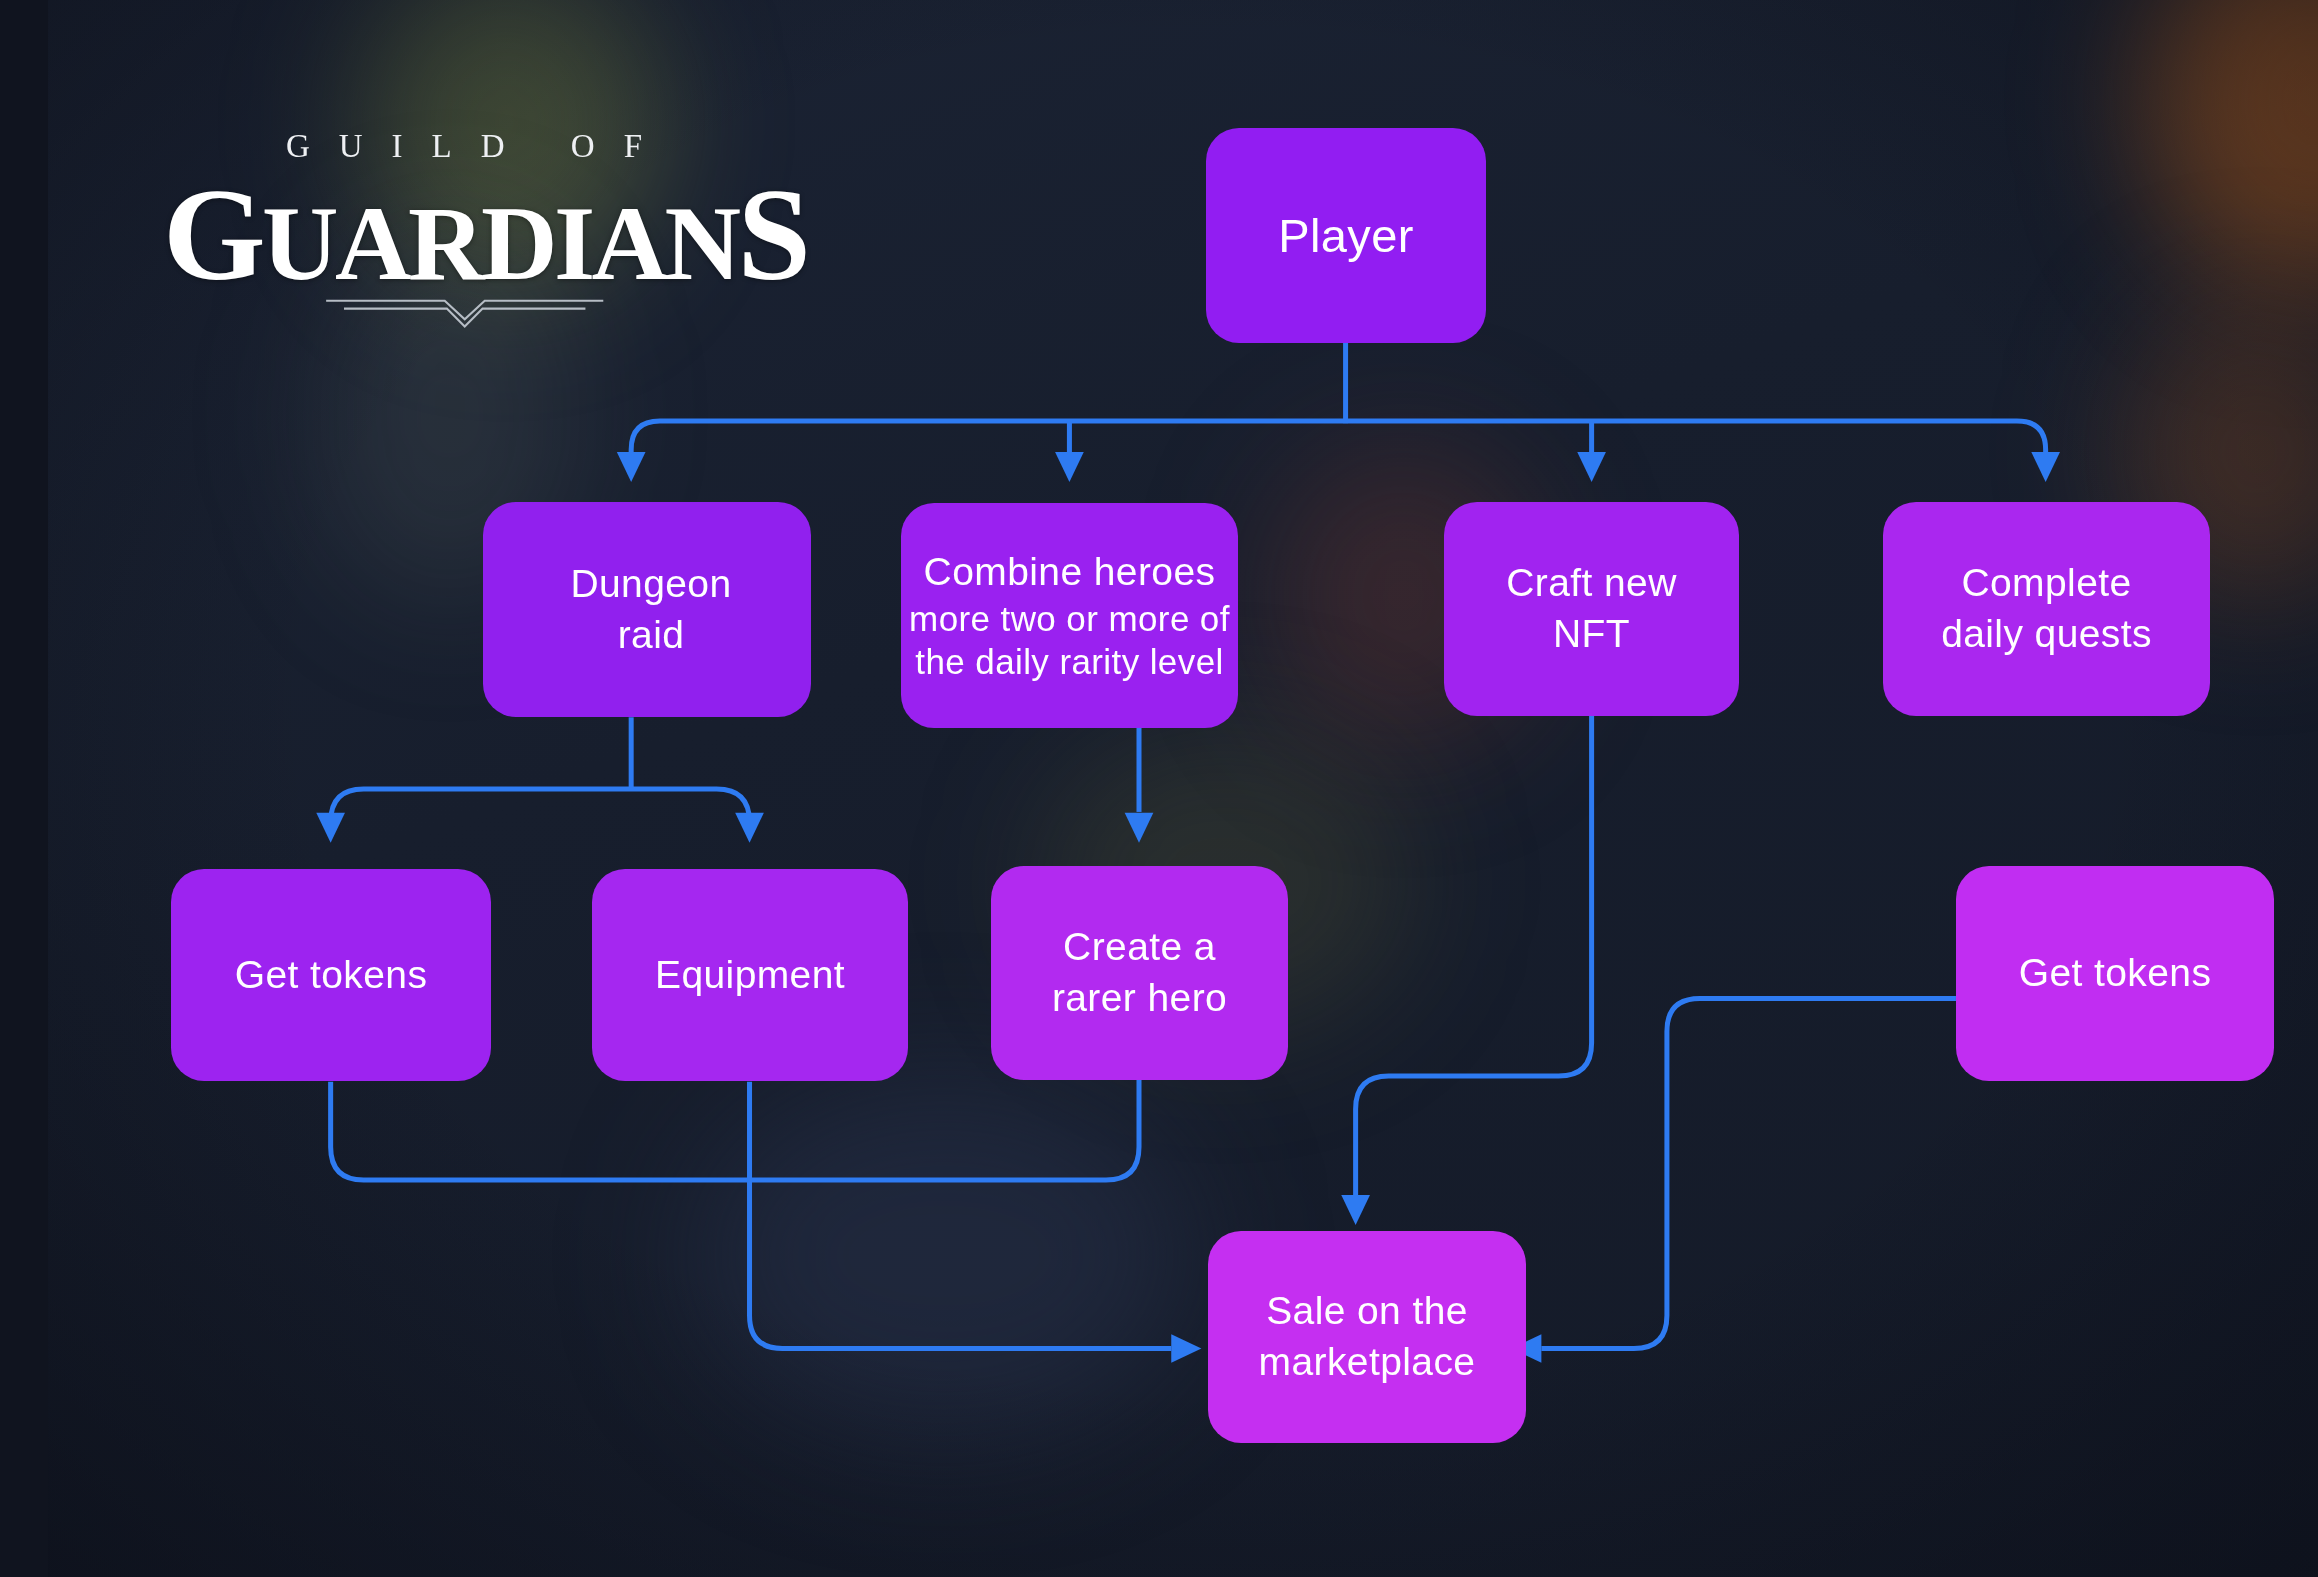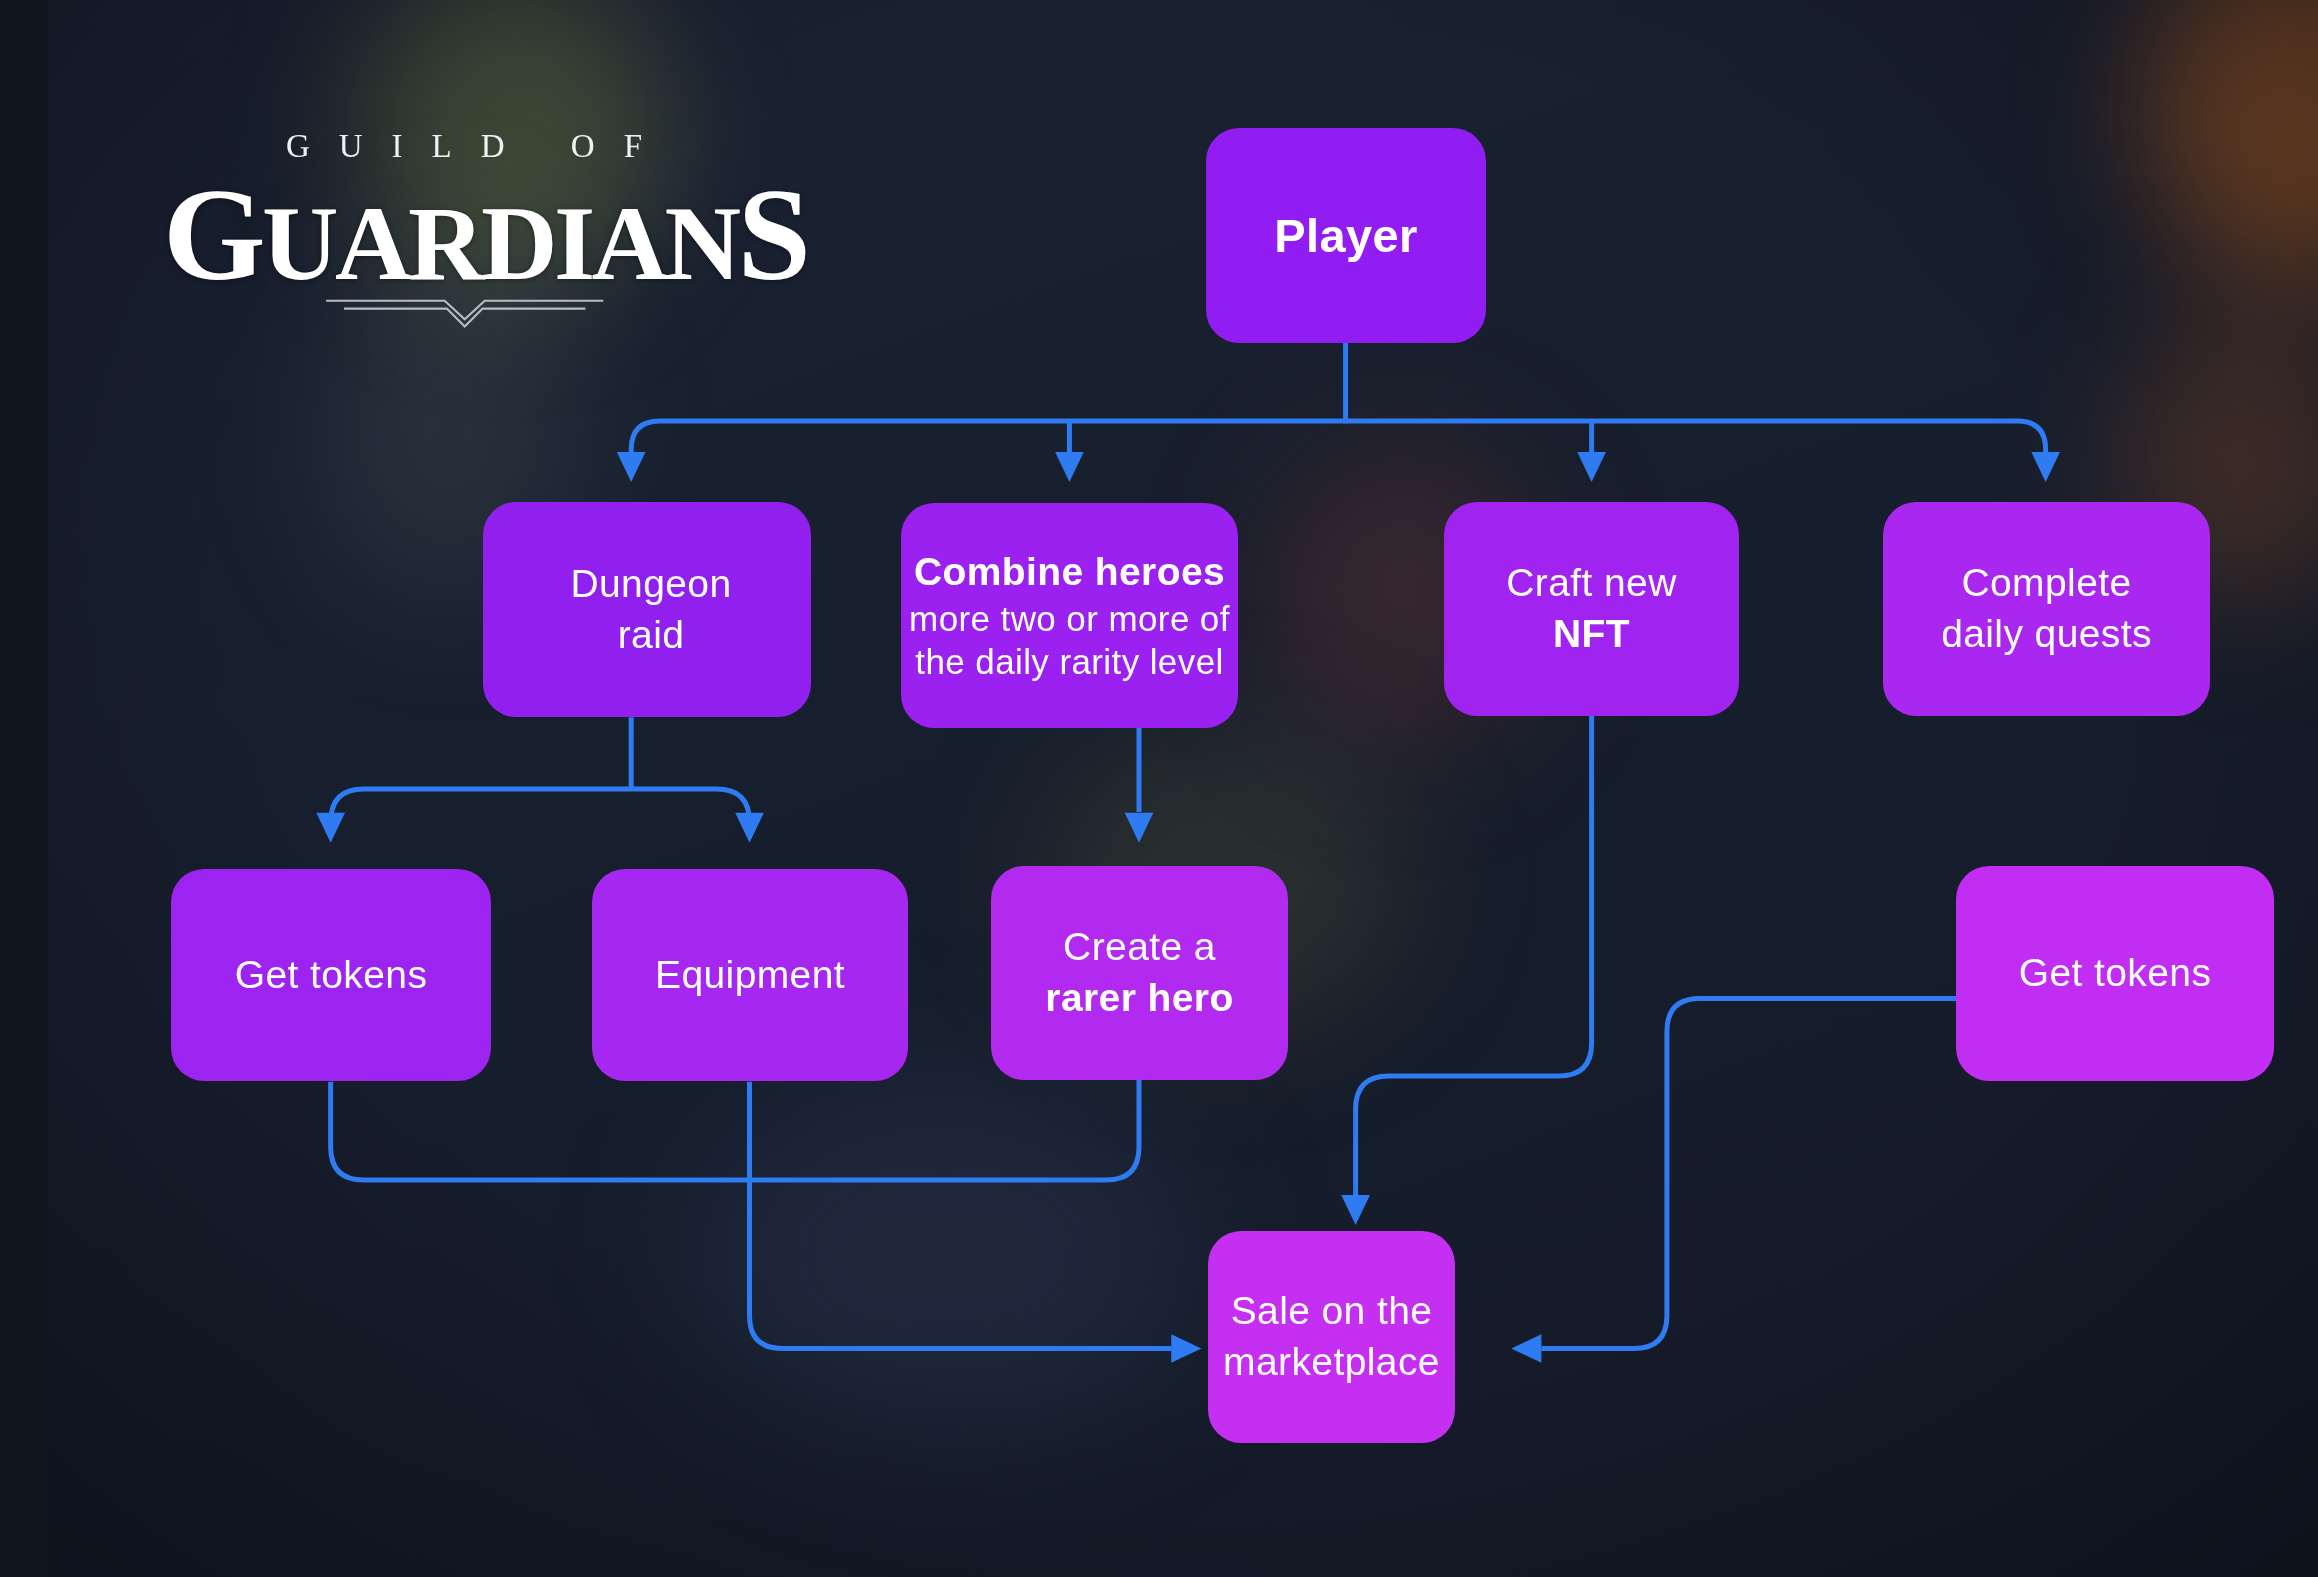--- a/index.html
+++ b/index.html
@@ -31,34 +31,34 @@
              text-shadow:0 1.4px 5.7px rgba(0,0,0,.4);}
   .logo-main .big{font-size:132px;}
   .logo-flourish{display:block;margin:-10px auto 0 auto;}
 
   
   .node{
     position:absolute;display:flex;flex-direction:column;align-items:center;justify-content:center;
     border-radius:33px;color:#ffffff;text-align:center;line-height:1.3;font-size:37px;
     letter-spacing:0.4px;
   }
-  .node .bold{font-weight:700;text-align:right;}
+  .node .bold{font-weight:400;text-align:right;}
   .node .reg{font-weight:400;}
   #node-player{left:1158px;top:128px;width:280px;height:215px;font-size:47px;}
   #node-dungeon{left:435px;top:502px;width:320px;height:215px;font-size:39px;padding-left:8px;}
   #node-combine{left:853px;top:503px;width:337px;height:225px;}
   #node-combine .t{font-size:39px;}
   #node-combine .b{font-size:35px;line-height:1.22;}
   #node-craft{left:1396px;top:502px;width:295px;height:214px;font-size:39px;}
   #node-complete{left:1835px;top:502px;width:327px;height:214px;font-size:39px;}
   #node-tokens-left{left:123px;top:869px;width:320px;height:212px;font-size:39px;}
   #node-equipment{left:544px;top:869px;width:316px;height:212px;font-size:39px;}
   #node-create{left:943px;top:866px;width:297px;height:214px;font-size:39px;}
   #node-tokens-right{left:1908px;top:866px;width:318px;height:215px;font-size:39px;}
-  #node-sale{left:1160px;top:1231px;width:247px;height:212px;font-size:39px;}
+  #node-sale{left:1160px;top:1231px;width:318px;height:212px;font-size:39px;}
 
   #edges{position:absolute;left:0;top:0;}
   .edge{stroke:#2e7bf2;stroke-width:7;fill:none;}
   .arrow{fill:#2e7bf2;stroke:none;}
 </style>
 </head>
 <body>
 
 <div id="canvas">
   <div class="blob b1"></div>

